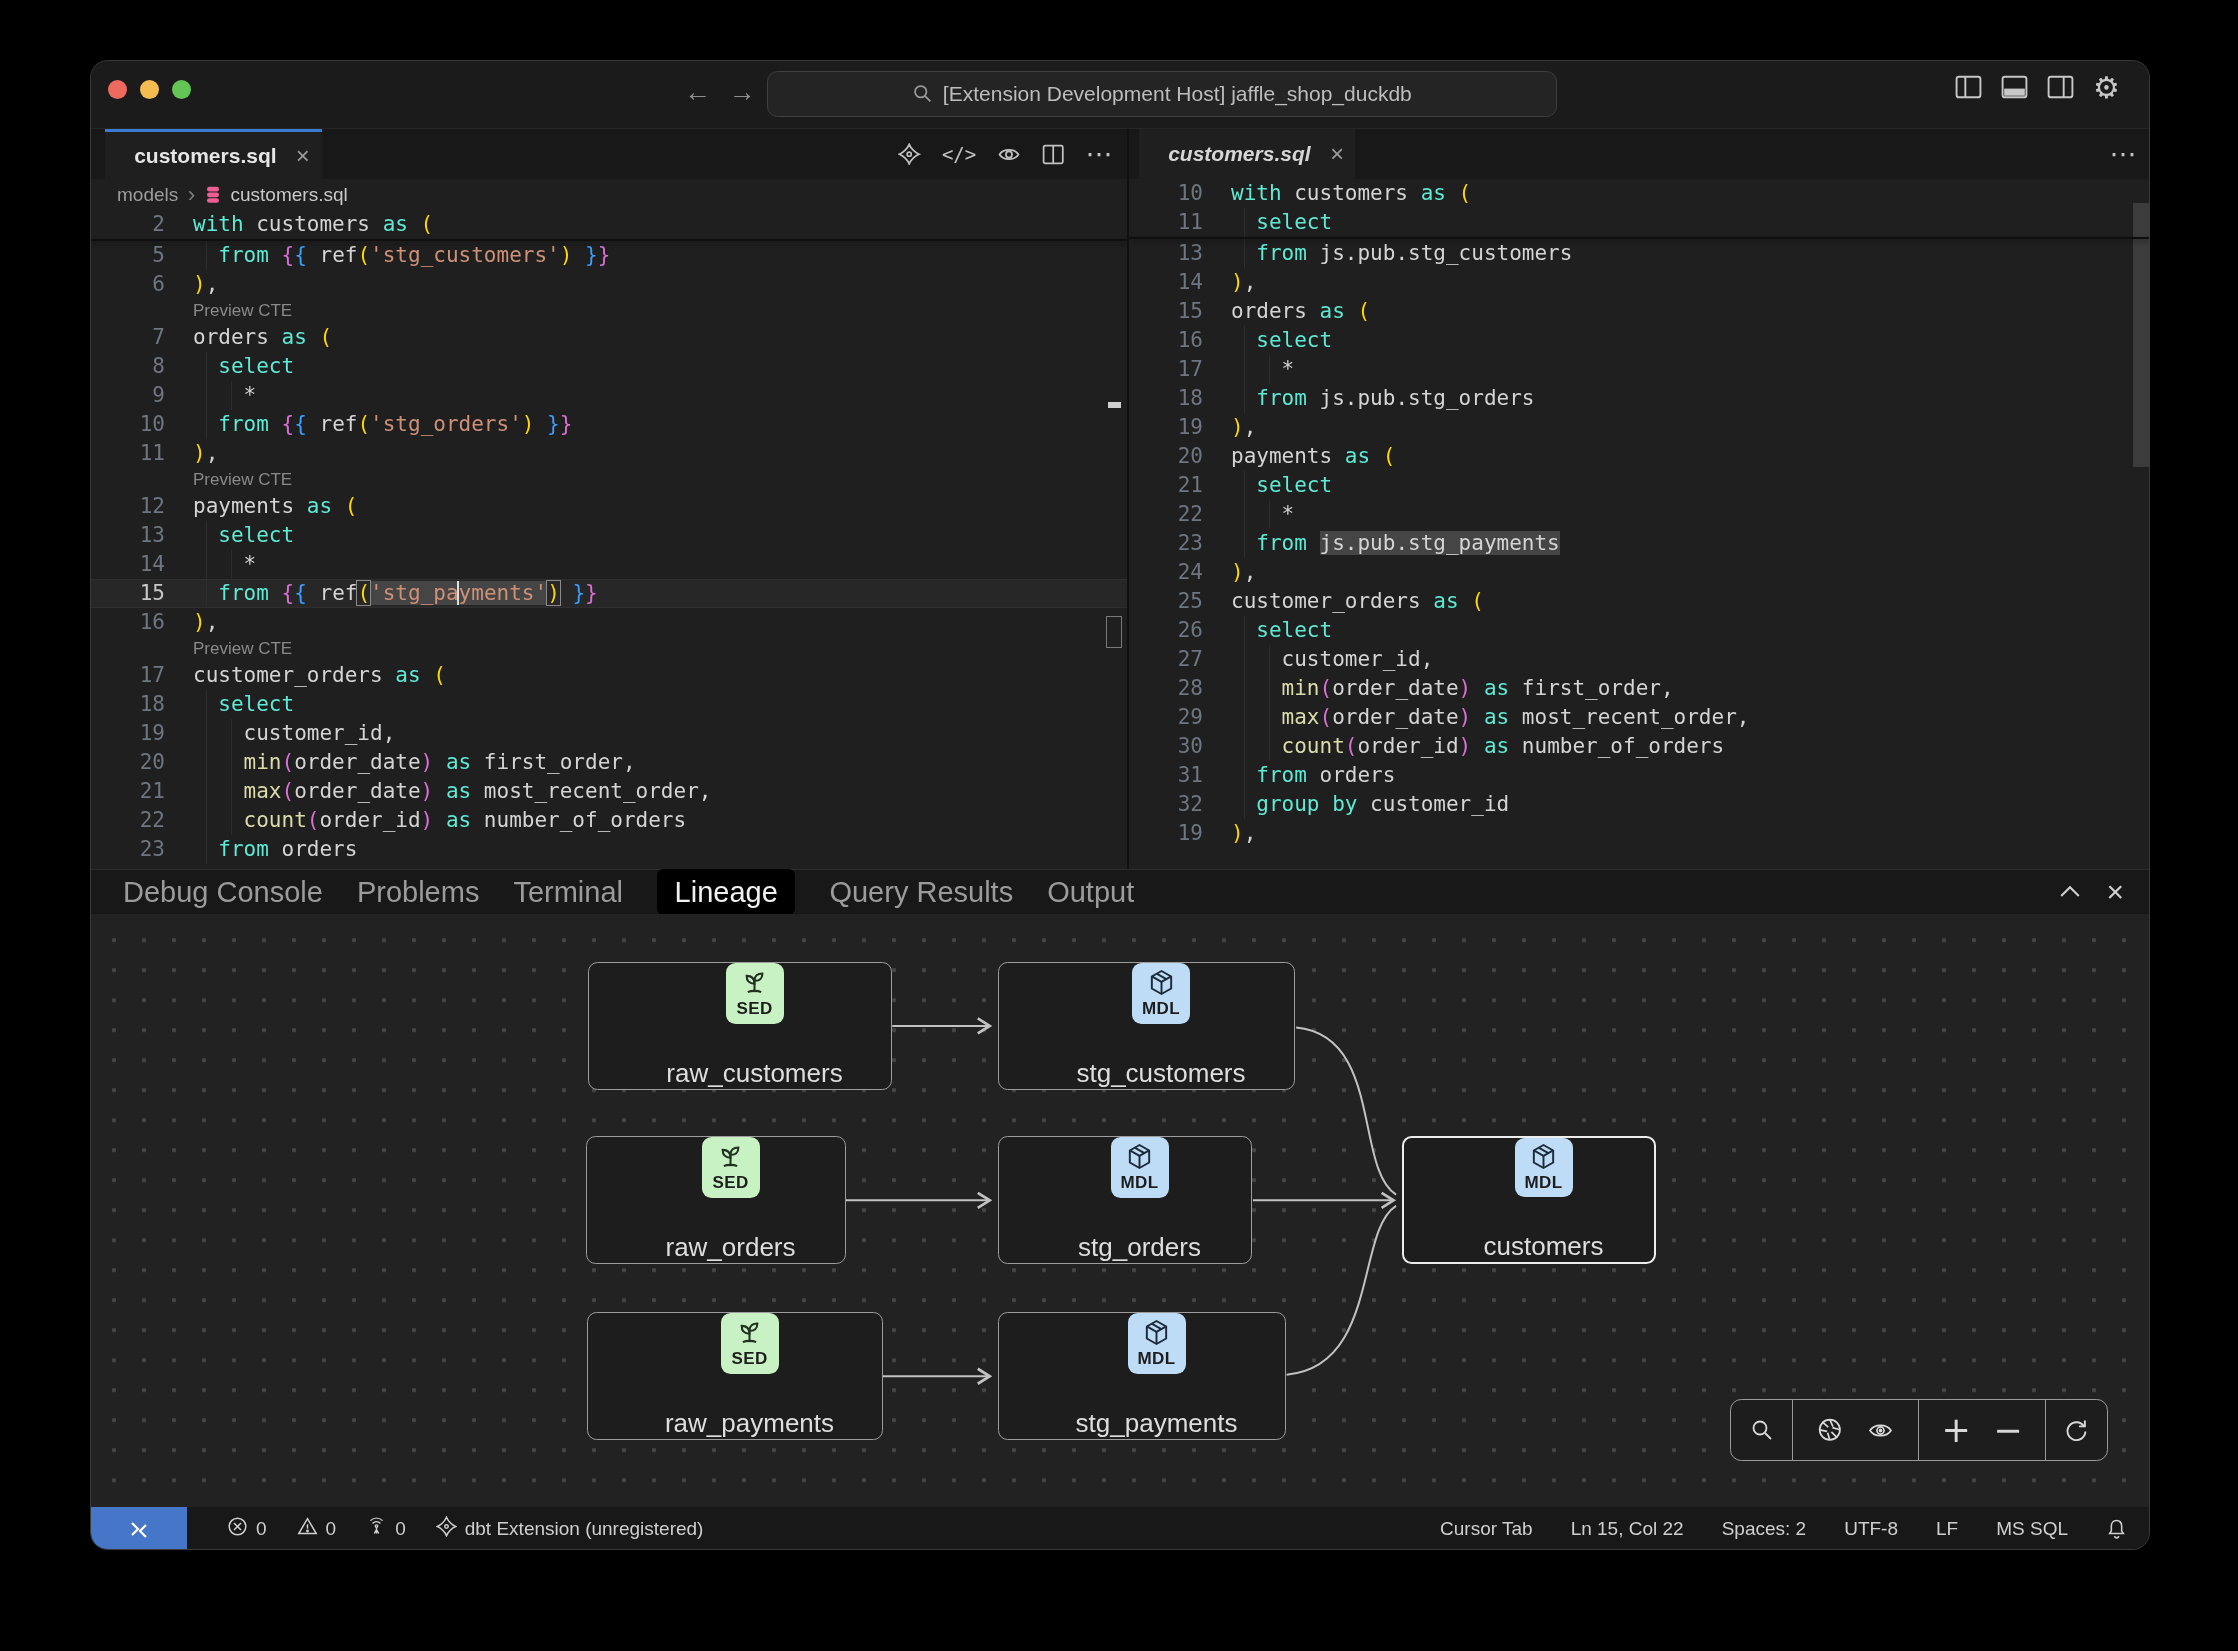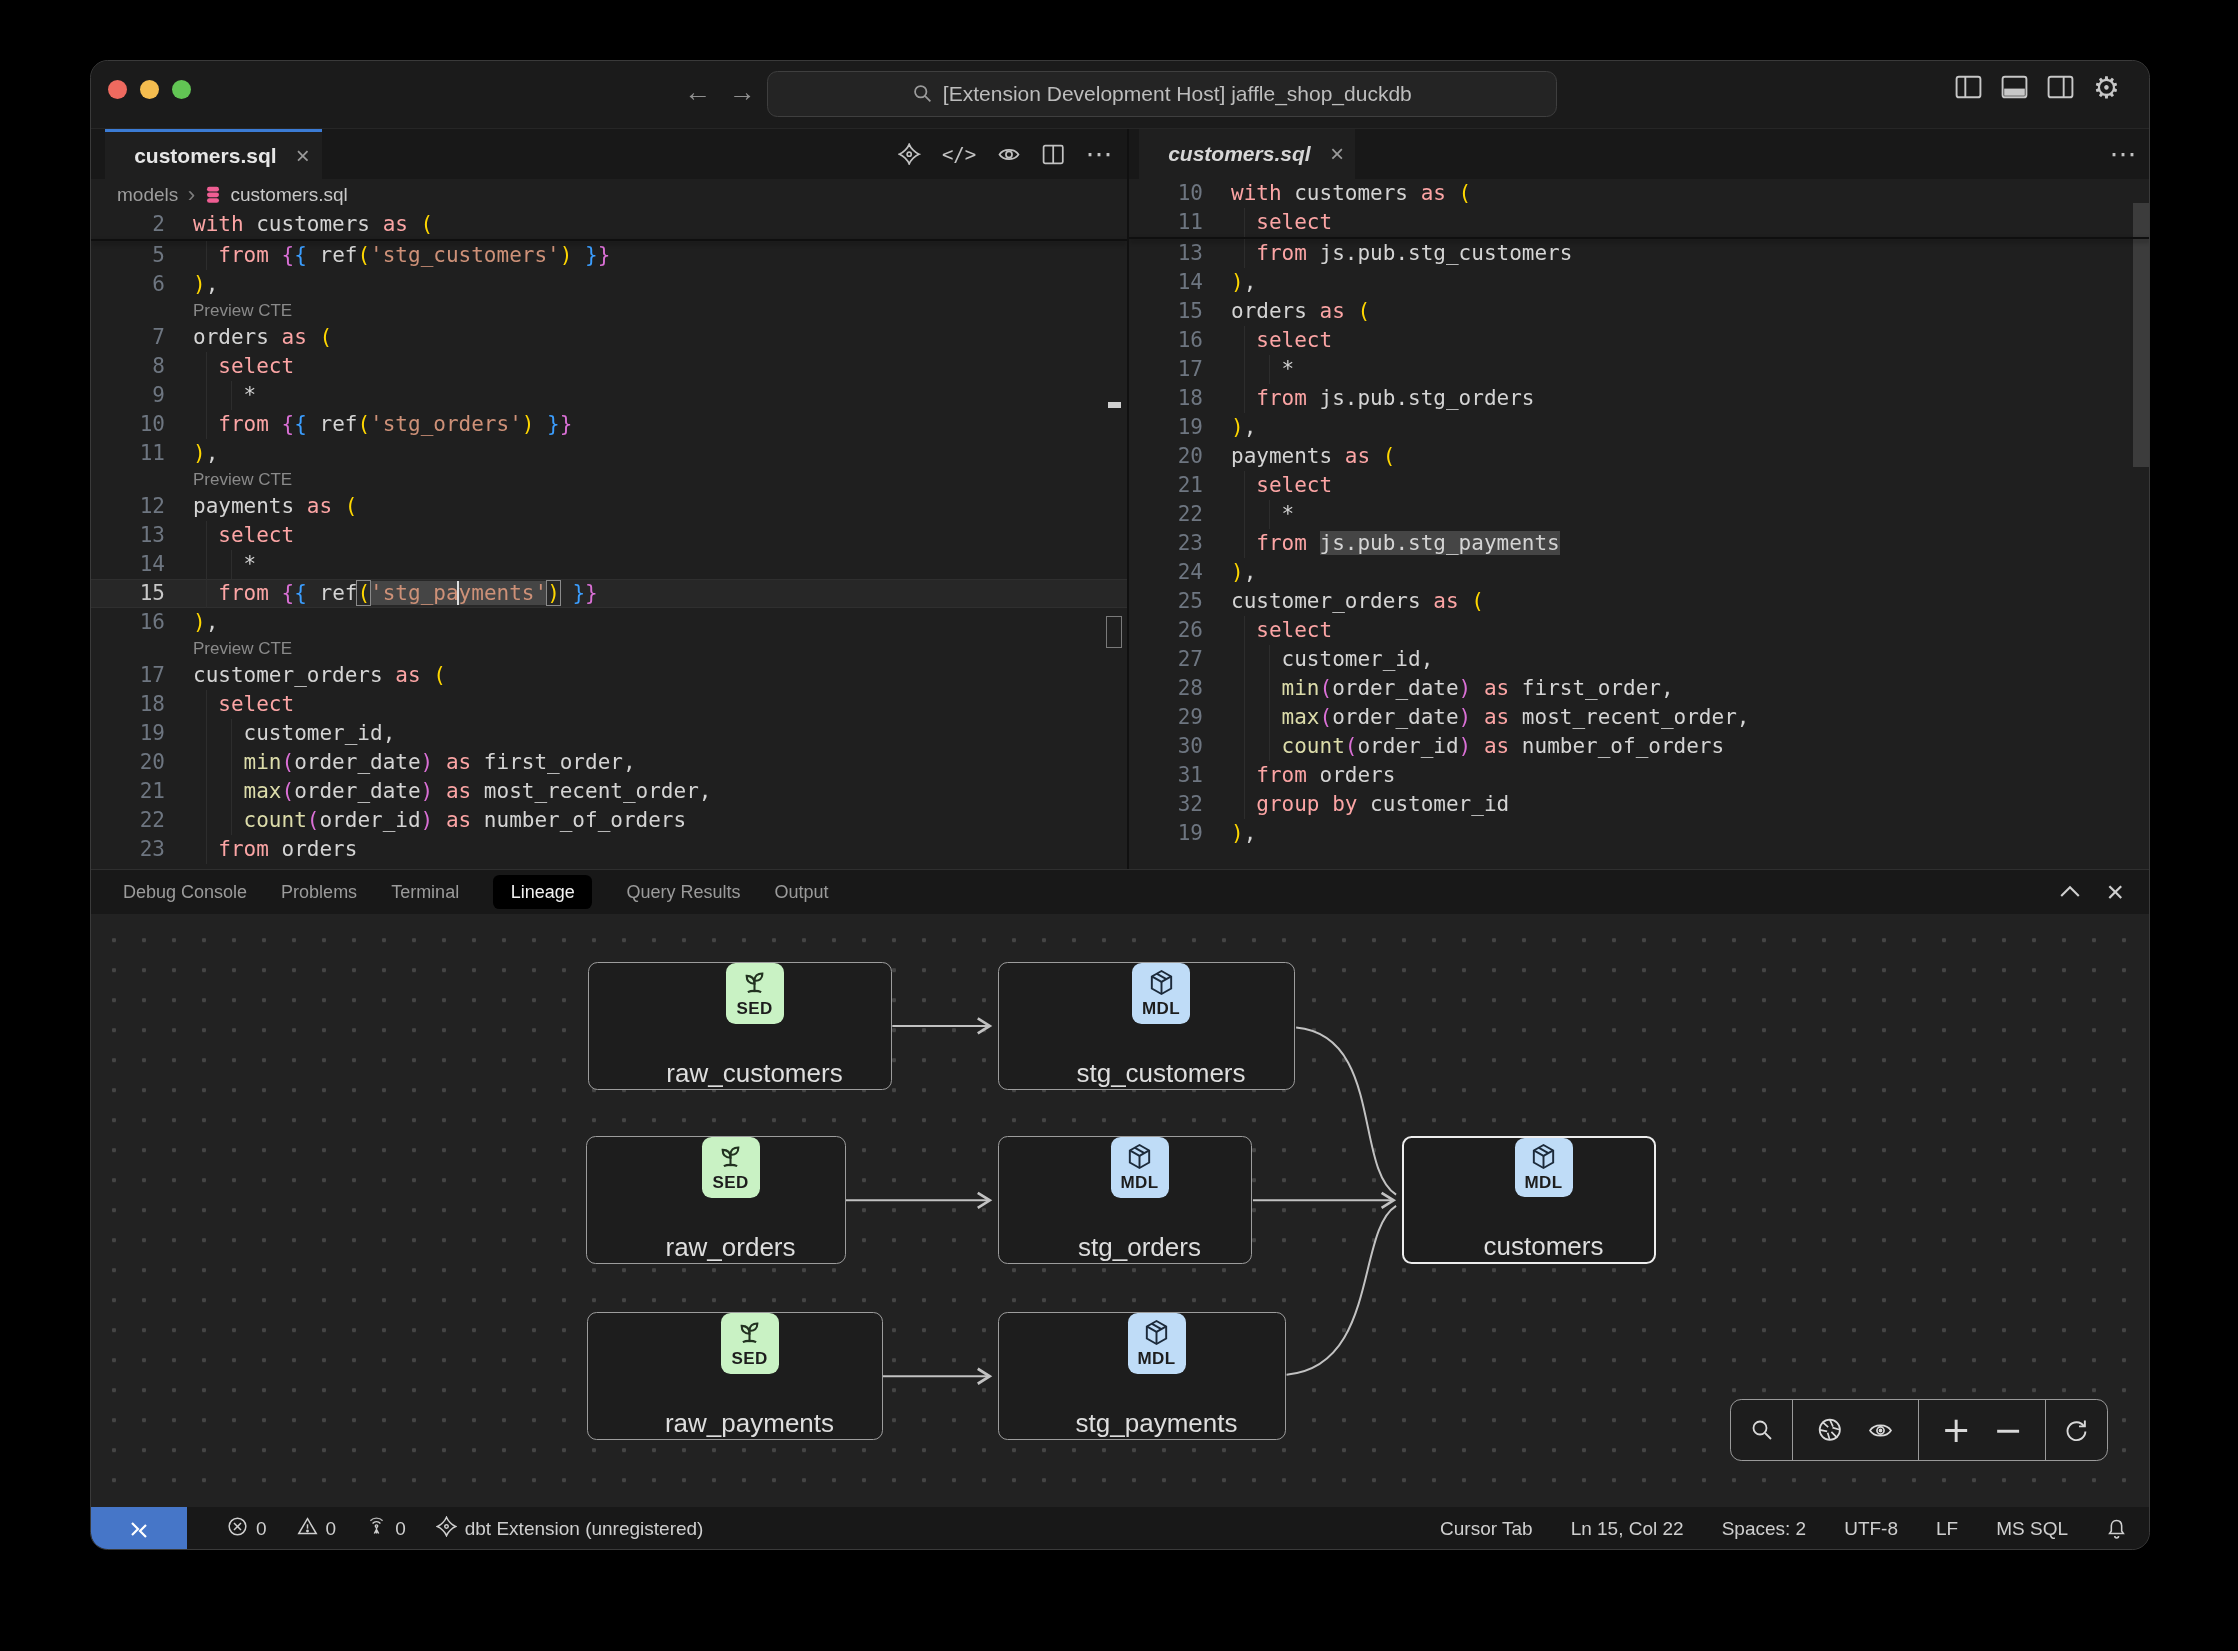--- a/index.html
+++ b/index.html
@@ -37,33 +37,33 @@
   .editor.leftE  { left:0; top:149px; width:1036px; height:659px; }
   .editor.rightE { left:1038px; top:118px; width:1022px; height:690px; }
   .group-sep { position:absolute; left:1036px; top:68px; width:1.6px; height:740px; background:#101010; }
   .code-line { display:flex; height:29px; line-height:29px; white-space:pre; position:relative; }
   .code-line .ln { width:102px; padding-right:28px; text-align:right; color:#6e7681; flex:none; }
   .code-line .lt { flex:1; color:#d4d4d4; position:relative; }
   .code-line.current { background:#272727; box-shadow: inset 0 0.8px 0 #333, inset 0 -0.8px 0 #333; }
   .code-line.current .ln { color:#c8c8c8; }
   .lens-line { height:24px; line-height:24px; padding-left:102px; color:#8a8a8a; font-family:"Liberation Sans", sans-serif; font-size:17px; }
   .sticky-sep { height:2.4px; background:#0f0f0f; box-shadow:0 2.4px 4.8px rgba(0,0,0,.45); position:relative; z-index:2; }
-  .t-kw { color:#fca5a5; } .t-pl { color:#d4d4d4; } .t-str { color:#ce9178; }
+  .t-kw { color:#5eead4; } .t-pl { color:#d4d4d4; } .t-str { color:#ce9178; }
   .t-b1 { color:#ffd700; } .t-b2 { color:#da70d6; } .t-b3 { color:#3b9eff; } .t-fn { color:#dcdcaa; }
   .t-hl { background:#454545; }
   .t-bm { outline:0.8px solid #8a8a8a; outline-offset:-0.8px; }
   .cursor { display:inline-block; width:2.4px; height:24px; background:#dedede; vertical-align:middle; margin:0 -1.2px 3.2px; }
   .guide { position:absolute; top:0; width:0.8px; height:29px; background:#2d2d2d; }
   .rscroll-thumb { position:absolute; right:2.4px; top:24px; width:16px; height:264px; background:#3c3c3c; }
   .ovr-mark1 { position:absolute; right:6.4px; top:192px; width:12.8px; height:6.4px; background:#cfcfcf; }
   .ovr-mark2 { position:absolute; right:4.8px; top:406px; width:16px; height:32px; border:0.8px solid #7a7a7a; }
 
   
   .panel { position:absolute; left:0; top:808px; width:2060px; height:639px; background:#181818; border-top:0.8px solid #2f2f2f; }
-  .panel-tabs { position:absolute; left:32px; top:0; height:44px; display:flex; align-items:center; gap:34px; font-size:18px; color:#9b9b9b; }
+  .panel-tabs { position:absolute; left:32px; top:0; height:44px; display:flex; align-items:center; gap:34px; font-size:29px; color:#9b9b9b; }
   .panel-tab { padding:6.4px 0; }
   .panel-tab.active { background:#000000; color:#f2f2f2; border-radius:6.4px; padding:6.4px 17.6px; }
   .panel-actions { position:absolute; right:27px; top:8px; display:flex; gap:24px; align-items:center; color:#cfcfcf; }
   .panel-actions .close { font-size:30px; line-height:27px; }
 
   
   .canvas { position:absolute; left:0; top:44px; width:2060px; height:595px; background:#222222;
             background-image:radial-gradient(circle, #454545 2px, transparent 2.4px); background-size:30px 30px; background-position:8px 11.2px; }
   .edges { position:absolute; left:0; top:0; }
   .lnode { position:absolute; background:#1d1d1d; border:1.6px solid #9d9d9d; border-radius:9.6px; display:flex; align-items:center; gap:34px; padding-left:29px;flex-direction:column; }

